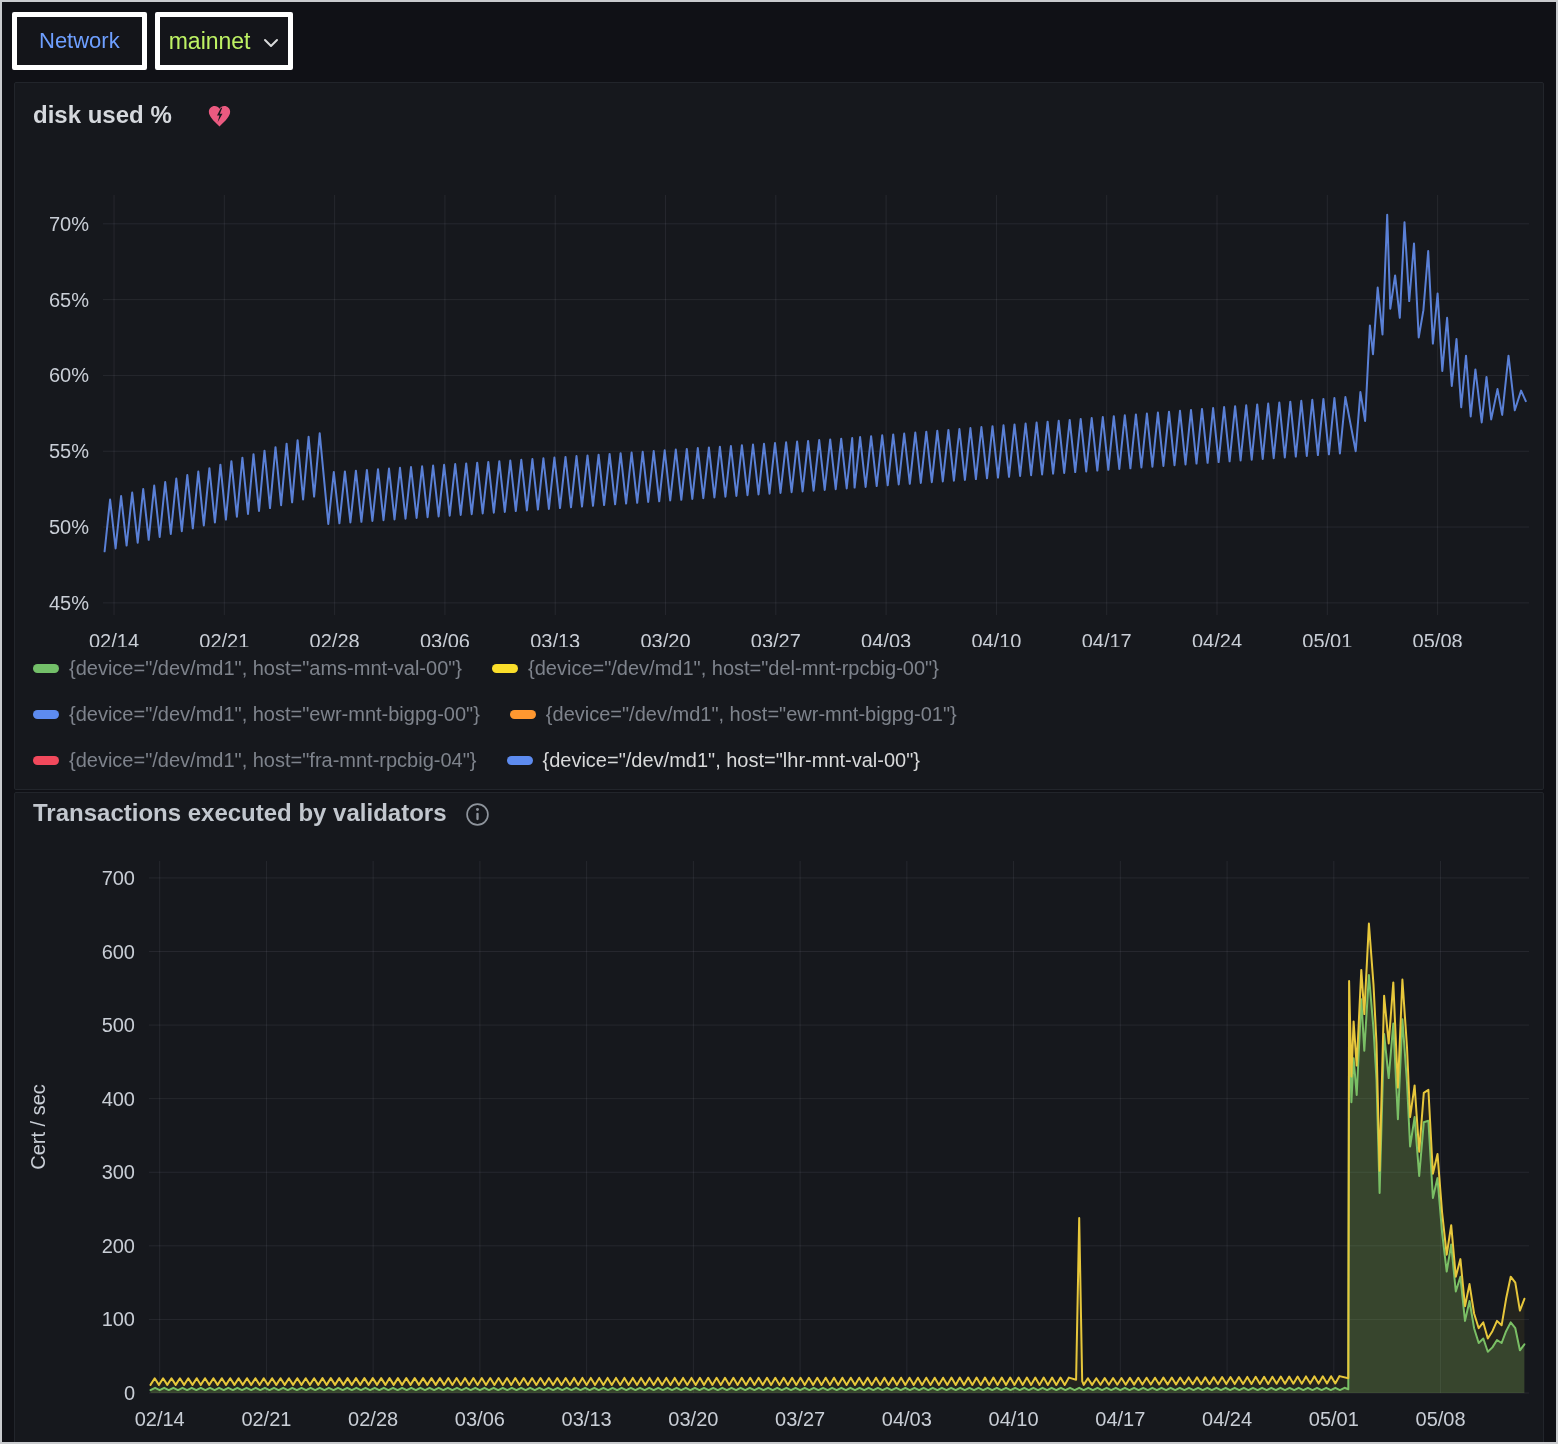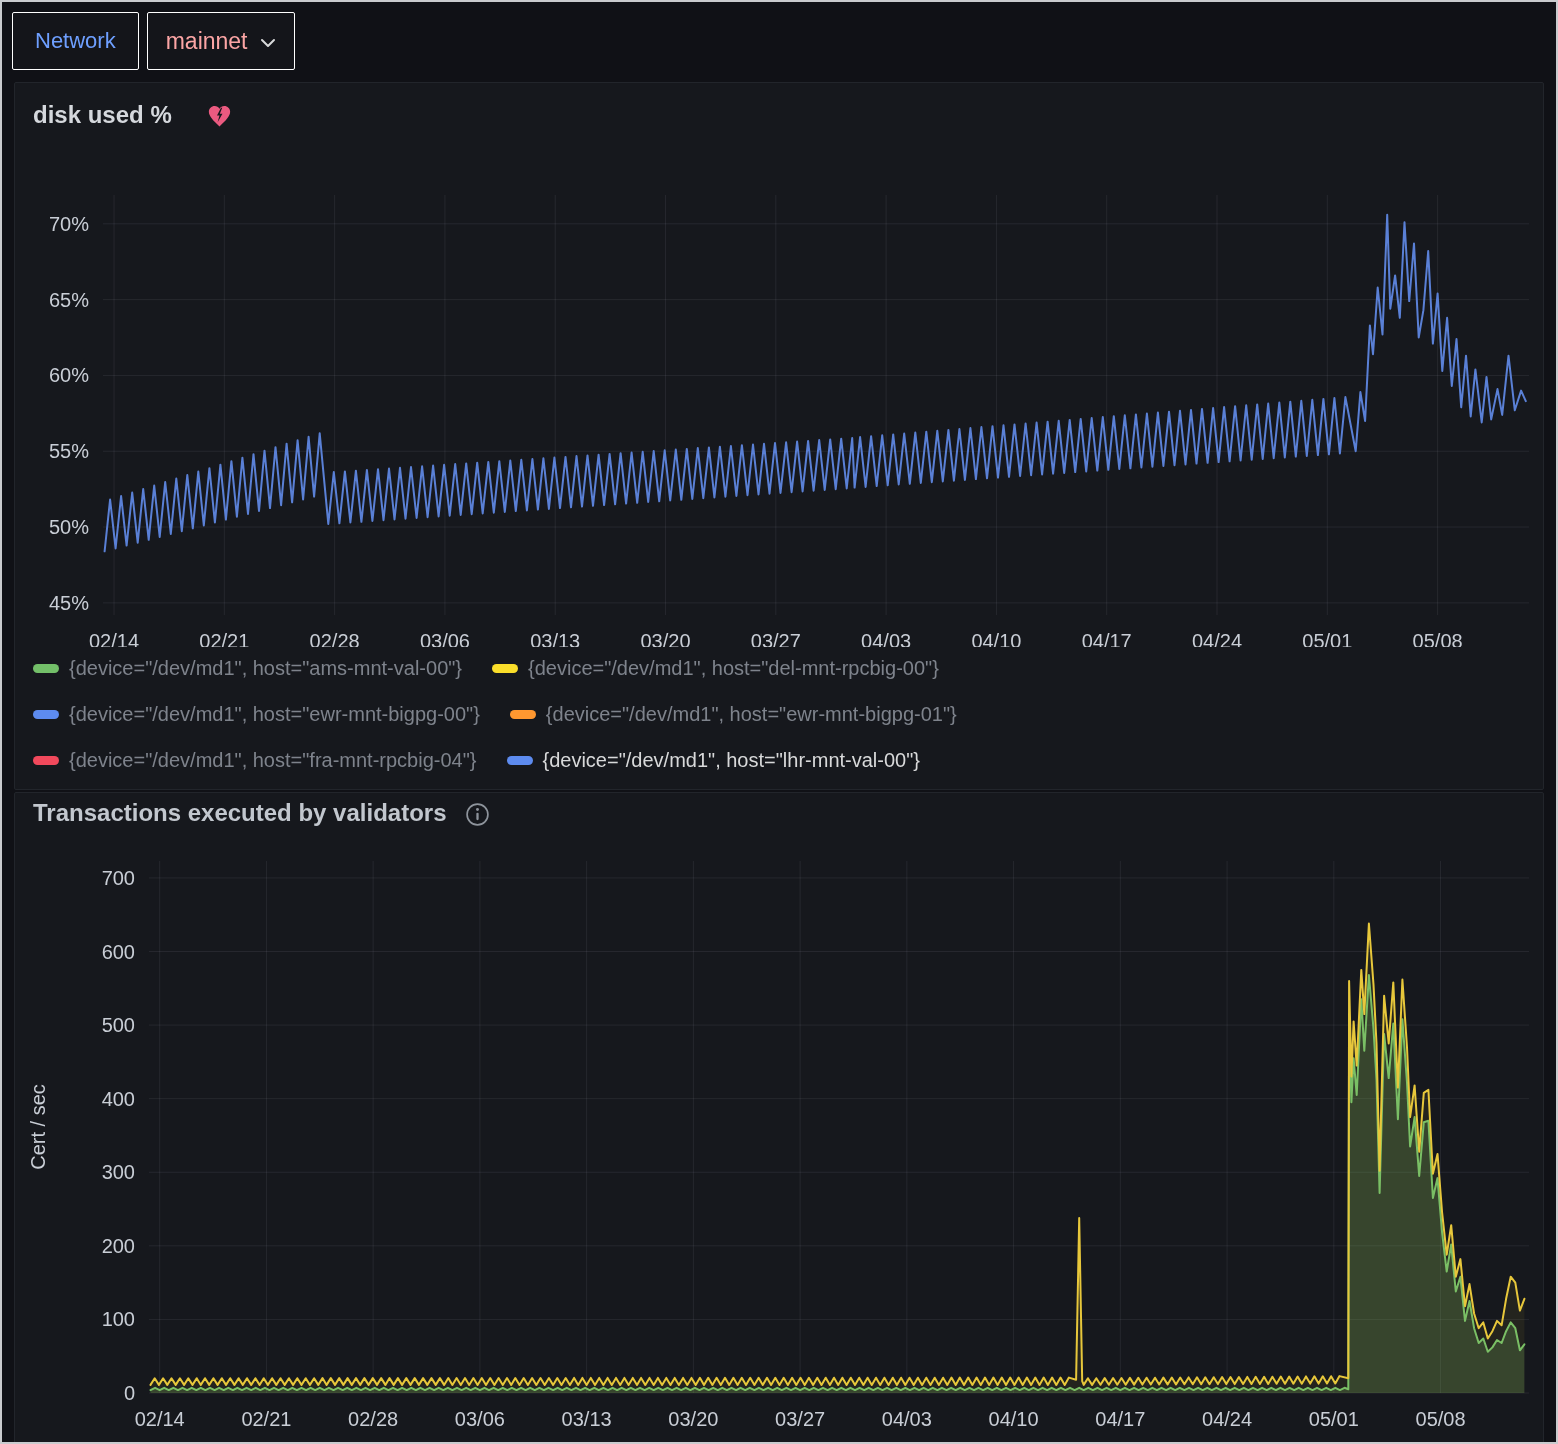--- a/index.html
+++ b/index.html
@@ -14,25 +14,25 @@
   }
   
   .toolbar{
     position:absolute;left:0;top:0;width:100%;height:78px;
     background:#101116;
     display:flex;align-items:flex-start;gap:8px;
     padding:10px 0 0 10px;box-sizing:border-box;
   }
   .var-box{
     height:58px;display:flex;align-items:center;
-    border:1px solid #ffffff;border-radius:2px;
+    border:5px solid #ffffff;border-radius:2px;
     background:#14151a;box-sizing:border-box;
   }
   .var-label{padding:0 22px;color:#6e9fff;font-size:22px;font-weight:500;}
-  .var-value{padding:0 18px;color:#fca5a5;font-size:23px;font-weight:500;gap:12px;cursor:pointer;}
+  .var-value{padding:0 9px;color:#bef264;font-size:23px;font-weight:500;gap:12px;cursor:pointer;}
   .var-value svg{margin-top:4px;}
   
   .panel{
     position:absolute;left:12px;width:1530px;
     background:#16181d;border:1px solid #22252b;border-radius:2px;
     box-sizing:border-box;
   }
   #panel-disk{top:80px;height:708px;}
   #panel-tx{top:790px;height:652px;}
   .panel-header{

